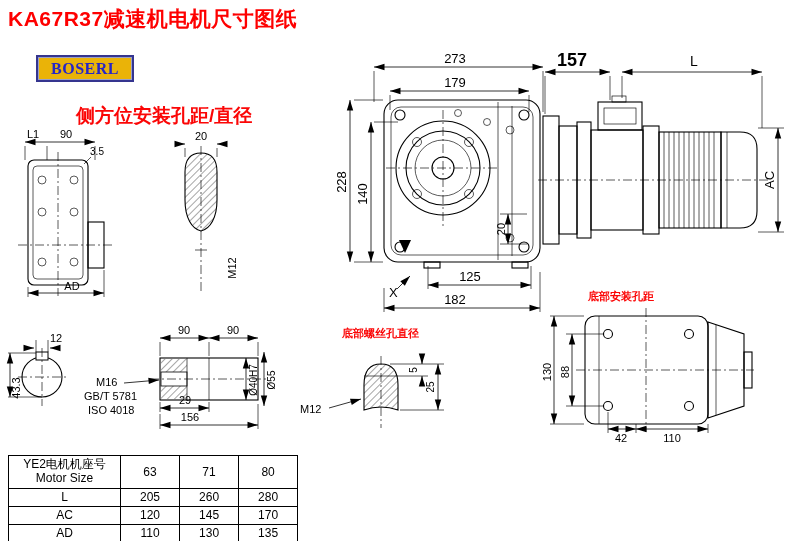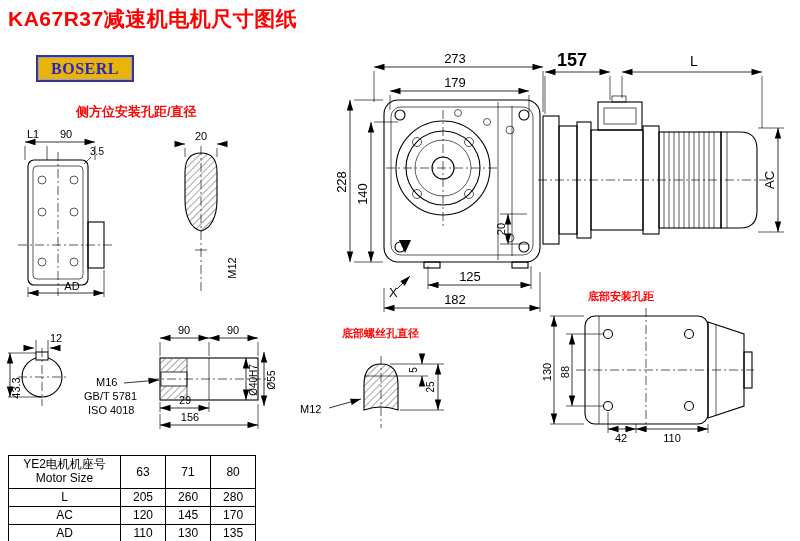--- a/index.html
+++ b/index.html
@@ -7,35 +7,35 @@
   #page { position: relative; width: 800px; height: 541px; background: #ffffff;
           font-family: "Liberation Sans", sans-serif; overflow: hidden; }
   .title { position: absolute; left: 8px; top: 5px; font-size: 21px; font-weight: bold;
            color: #fe0000; letter-spacing: .5px; white-space: nowrap; }
   .logo { position: absolute; left: 36px; top: 55px; width: 98px; height: 27px;
           border: 2px solid #35358f; box-shadow: 0 0 0 1px #9aa0c8 inset;
           display: flex; align-items: center; justify-content: center; background: #eab308; }
   .logo-text { font-family: "Liberation Serif", serif; font-weight: bold; font-size: 16px;
                color: #2525c8; letter-spacing: .5px; }
   .red-label { position: absolute; color: #fb0606; font-weight: bold; font-size: 11px; white-space: nowrap; }
-  #lbl-side   { left: 76px;  top: 103px; font-size: 13px; }
+  #lbl-side   { left: 76px;  top: 103px; font-size: 19px; }
   #lbl-output { left: 92px;  top: 311px; }
   #lbl-screw  { left: 342px; top: 326px; }
   #lbl-mount  { left: 588px; top: 289px; }
   svg.draw { position: absolute; left: 0; top: 0; }
   svg text { font-family: "Liberation Sans", sans-serif; font-size: 12px; fill: #000; }
   .t10 { font-size: 10px; } .t11 { font-size: 11px; } .t13 { font-size: 13px; } .t14 { font-size: 14px; }
   .big { font-size: 18px; font-weight: bold; }
   .ln  { fill: none; stroke: #000; stroke-width: 1.1; }
   .th  { fill: none; stroke: #000; stroke-width: .65; }
   .dim { fill: none; stroke: #000; stroke-width: .8; }
   .cl  { fill: none; stroke: #000; stroke-width: .65; stroke-dasharray: 9 3 2 3; }
   .size-table { position: absolute; left: 8px; top: 455px; border-collapse: collapse; background: #fff; }
   .size-table td { border: 1px solid #000; font-size: 12px; text-align: center;
-                   padding: 0 12px; height: 18px; min-width: 42px; }
+                   padding: 0 19px; height: 18px; min-width: 42px; }
   .size-table td.corner { width: 112px; line-height: 1.15; padding: 2px 12px; }
 </style>
 </head>
 <body>
 
 <div id="page">
 
   <div class="title">KA67R37减速机电机尺寸图纸</div>
 
   <div class="logo">

